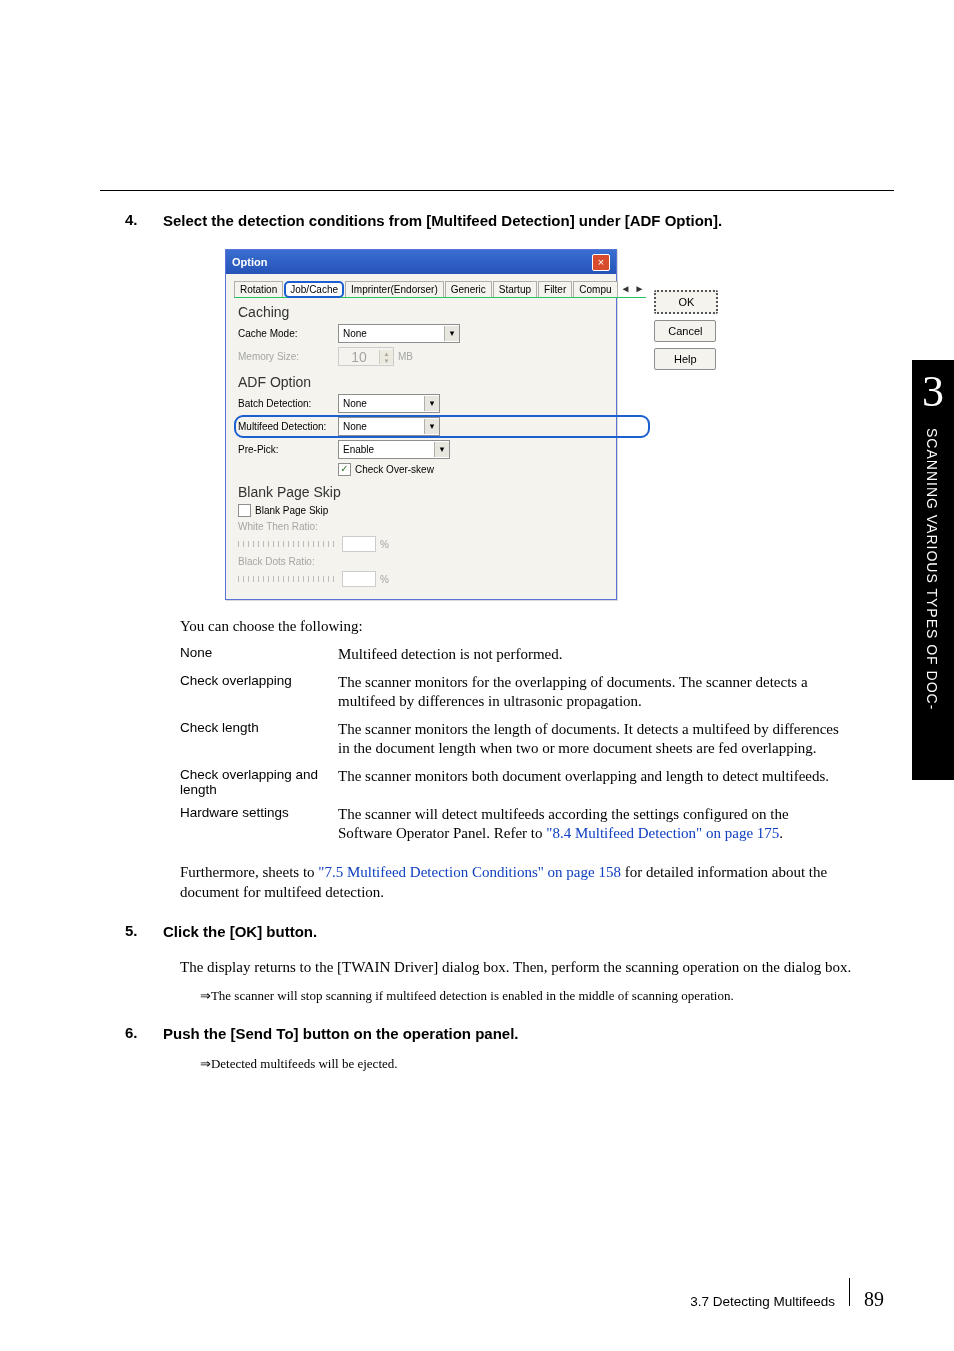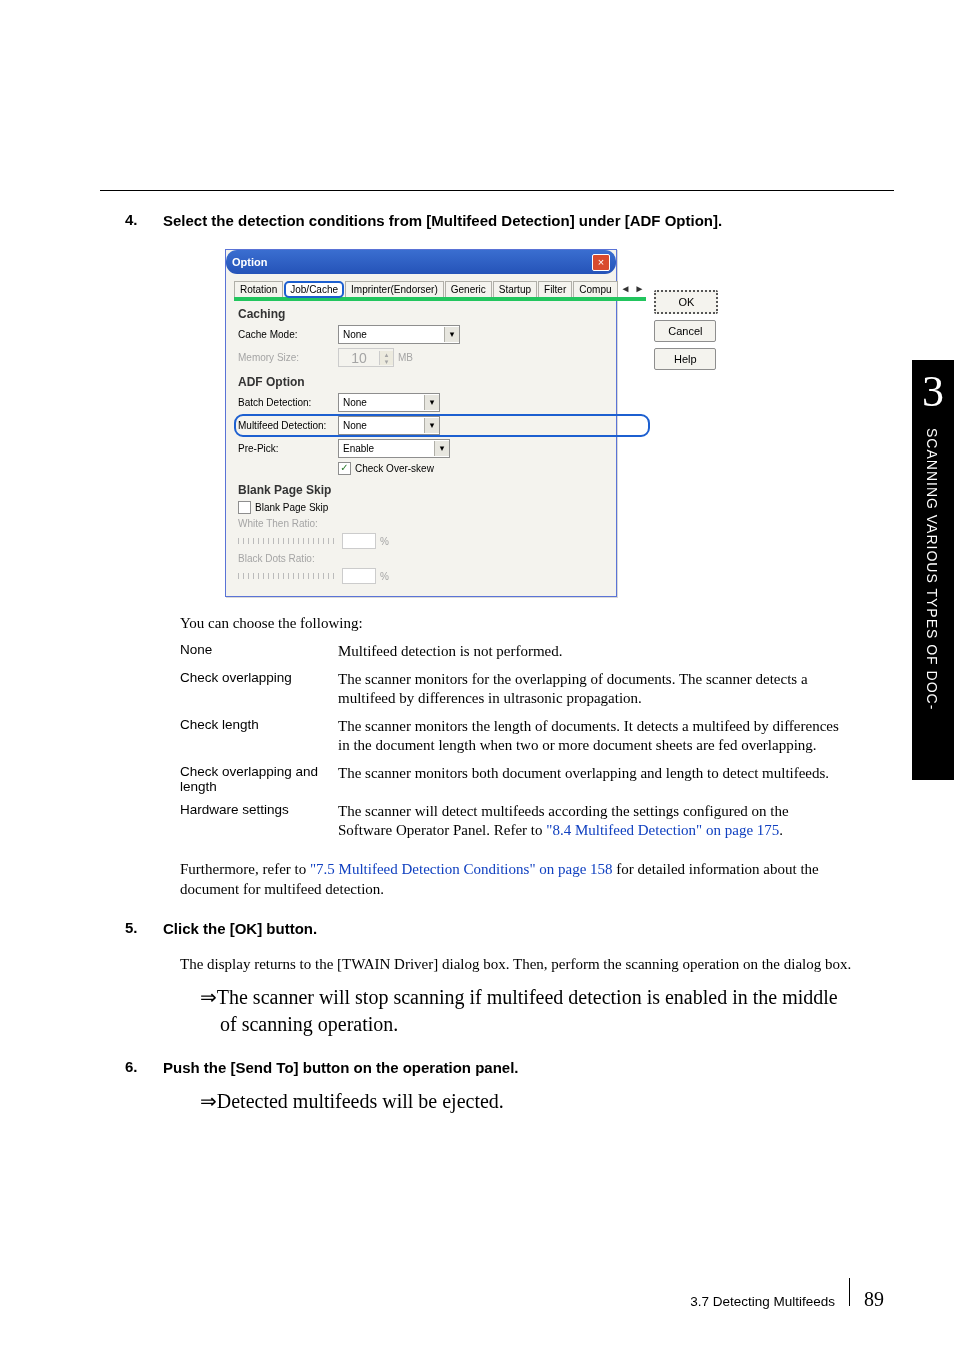--- a/index.html
+++ b/index.html
@@ -53,21 +53,20 @@
     box-shadow: 1px 1px 0 rgba(0,0,0,0.15);
   }
   .dlg-titlebar {
     background: linear-gradient(to bottom, #3a6ed0, #2553b8);
     color: #fff;
     padding: 3px 6px;
     display: flex;
     justify-content: space-between;
     align-items: center;
     height: 18px;
-    border-radius: 11px;
   }
   .dlg-title {
     font-weight: bold;
     font-size: 11px;
   }
   .dlg-close {
     width: 16px;
     height: 15px;
     background: #d94b2d;
     color: #fff;
@@ -85,21 +84,21 @@
     flex: 1;
     padding-right: 8px;
   }
   .dlg-right {
     width: 70px;
     padding-top: 10px;
   }
   .tabs {
     display: flex;
     align-items: center;
-    border-bottom: 4px solid #22c55e;
+    border-bottom: 1px solid #22c55e;
     margin-bottom: 2px;
   }
   .tab {
     font-size: 10px;
     padding: 2px 5px;
     border: 1px solid #b0afa8;
     border-bottom: none;
     background: #f4f3ee;
     margin-right: 1px;
     white-space: nowrap;
@@ -118,23 +117,22 @@
     font-size: 10px;
     padding: 0 2px;
     color: #333;
   }
   .group {
     margin-top: 4px;
     padding: 2px 0 2px 4px;
     position: relative;
   }
   .group-title {
-    font-size: 12px;
+    font-size: 14px;
     color: #333;
-    font-weight: bold;
   }
   .row {
     display: flex;
     align-items: center;
     margin-top: 4px;
   }
   .row .lbl {
     width: 100px;
     font-size: 10px;
   }
@@ -270,21 +268,21 @@
     line-height: 1.3;
   }
   .bodytext {
     font-family: "Times New Roman", Times, serif;
     font-size: 15px;
     line-height: 1.35;
     margin: 14px 0 10px 55px;
   }
   .arrow-line {
     font-family: "Times New Roman", Times, serif;
-    font-size: 20px;
+    font-size: 13px;
     line-height: 1.35;
     margin: 10px 0 10px 75px;
     text-indent: -20px;
     padding-left: 20px;
   }
   a.link { color: #1040c0; text-decoration: none; }
 
   
   .side-tab {
     position: absolute;
@@ -483,21 +481,21 @@
       <tr>
         <td class="key">Hardware settings</td>
         <td class="desc">
           <span>The scanner will detect multifeeds according the settings configured on the Software Operator Panel. Refer to </span><a class="link">"8.4 Multifeed Detection" on page 175</a><span>.</span>
         </td>
       </tr>
     </tbody>
       </table>
 
     <div class="bodytext">
-      <span>Furthermore, refer to </span><a class="link">"7.5 Multifeed Detection Conditions" on page 158</a><span> for detailed information about the document for multifeed detection.</span>
+      <span>Furthermore, sheets to </span><a class="link">"7.5 Multifeed Detection Conditions" on page 158</a><span> for detailed information about the document for multifeed detection.</span>
     </div>
 
     <div class="step">
       <div class="num">5.</div>
       <div class="text">Click the [OK] button.</div>
     </div>
     <div class="bodytext">The display returns to the [TWAIN Driver] dialog box. Then, perform the scanning operation on the dialog box.</div>
     <div class="arrow-line">⇒The scanner will stop scanning if multifeed detection is enabled in the middle of scanning operation.</div>
 
     <div class="step">

